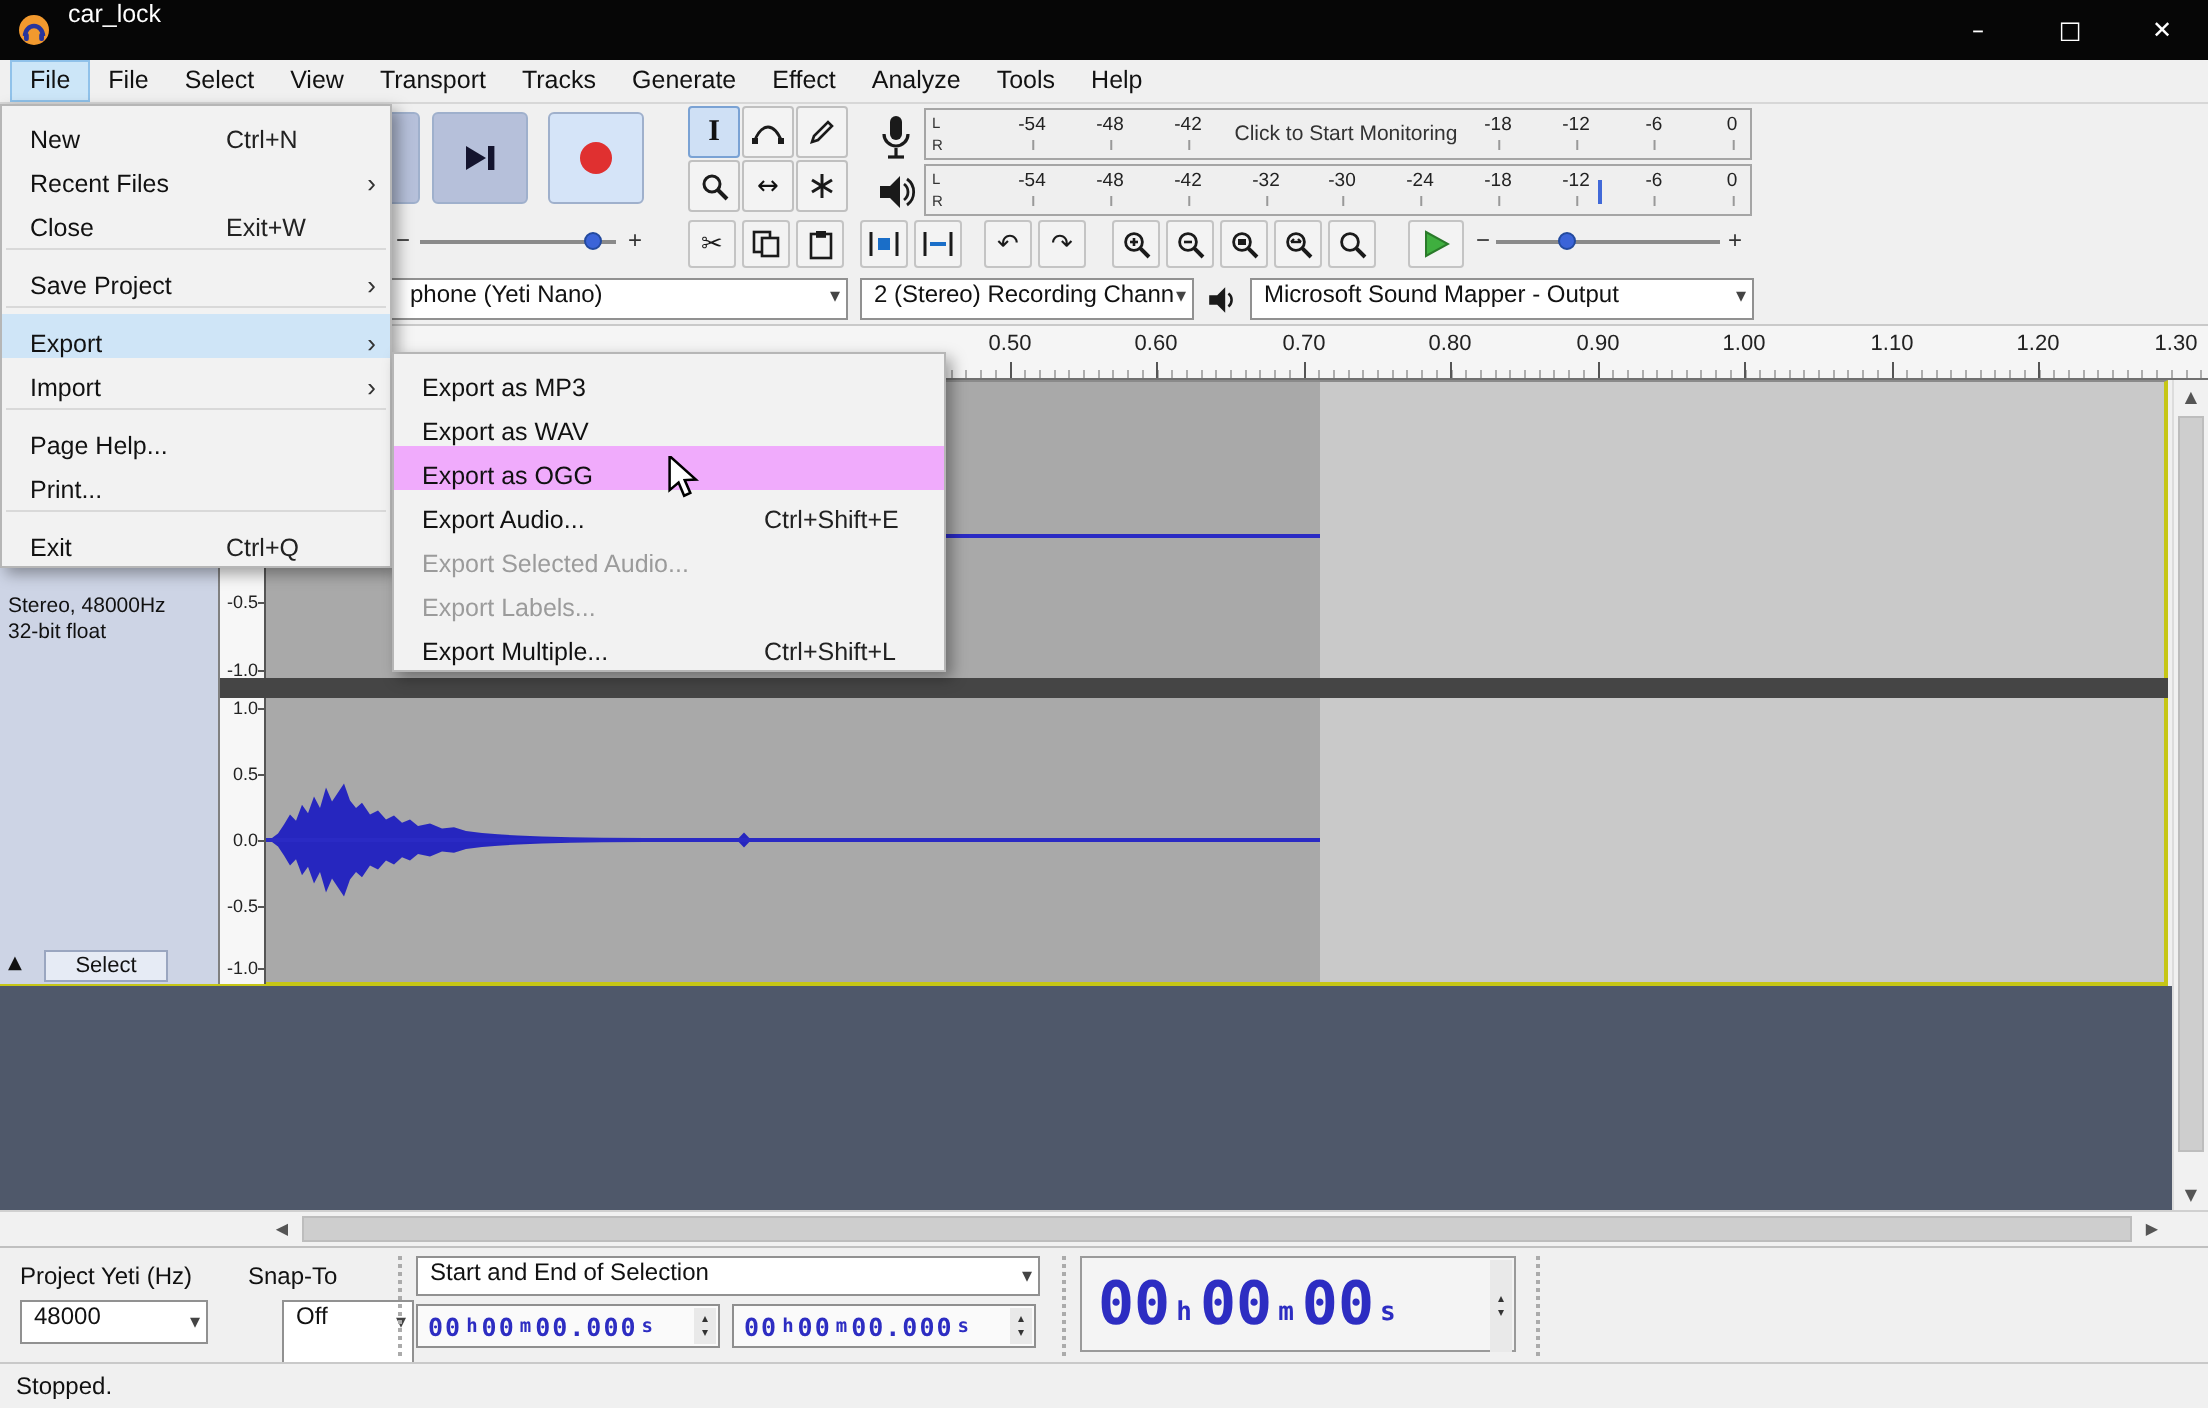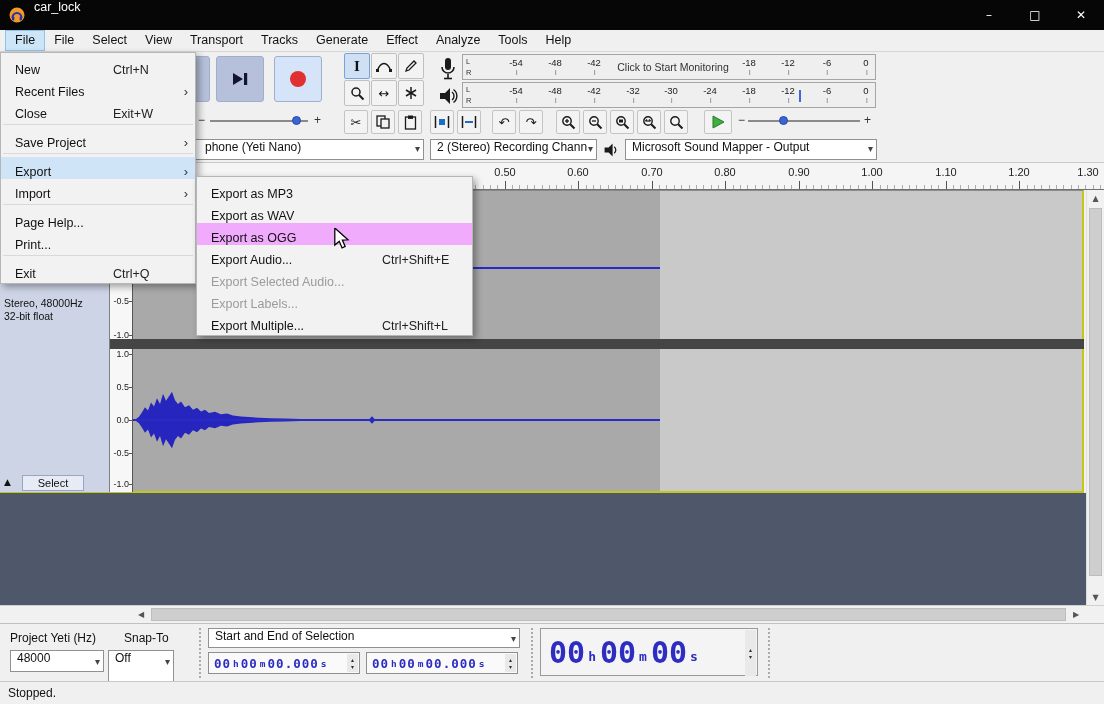--- a/index.html
+++ b/index.html
@@ -386,21 +386,21 @@
     <div class="sarrow g" style="left:1068px;top:0;width:16px;height:17px">▶</div>
   </div>
 
   <div class="a botbar">
     <span class="blabel" style="left:10px;top:7px">Project Yeti (Hz)</span>
     <span class="blabel" style="left:124px;top:7px">Snap-To</span>
     <div class="dd" style="left:10px;top:26px;width:94px;height:22px">
       <span>48000</span>
       <span class="dd-arr g" style="top:5px">▾</span>
     </div>
-    <div class="dd" style="left:108px;top:26px;width:66px;height:38px">
+    <div class="dd" style="left:141px;top:26px;width:66px;height:38px">
       <span>Off</span>
       <span class="dd-arr g" style="top:5px">▾</span>
     </div>
     <div class="vgrip" style="left:199px"></div>
     <div class="dd" style="left:208px;top:4px;width:312px;height:20px">
       <span>Start and End of Selection</span>
       <span class="dd-arr g" style="top:4px">▾</span>
     </div>
     <div class="tfield" style="left:208px;top:28px;width:152px">
       <span>00</span>

